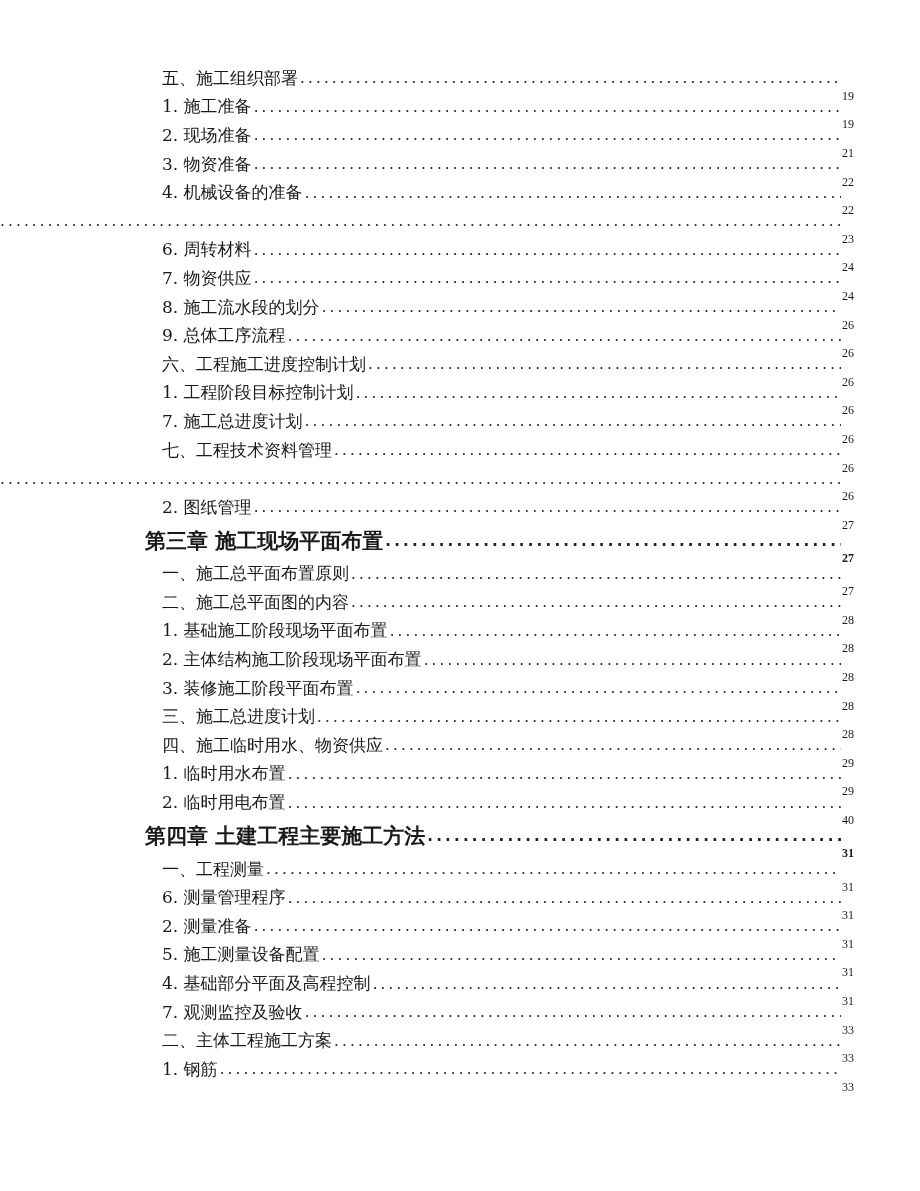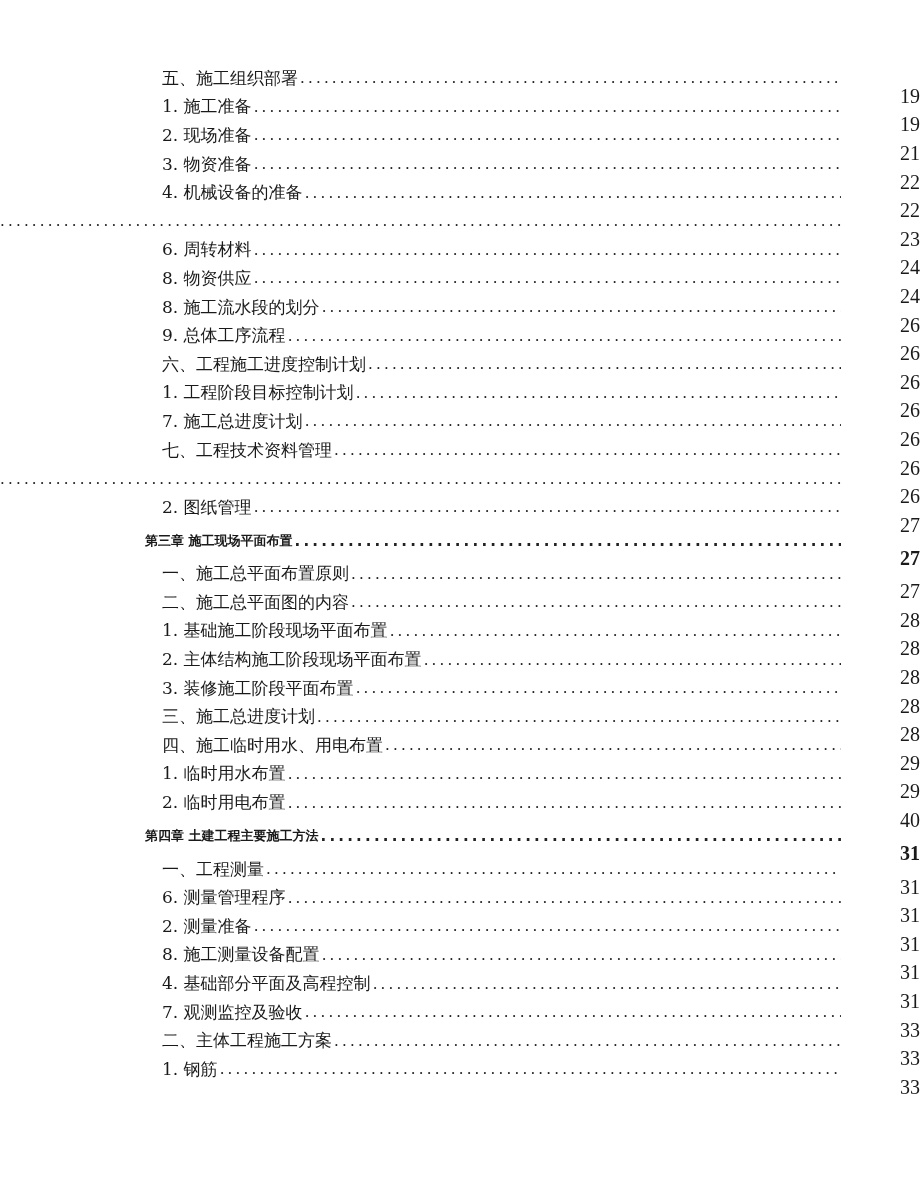--- a/index.html
+++ b/index.html
@@ -3,24 +3,24 @@
   <meta charset="utf-8">
   <style>
     html, body { margin: 0; padding: 0; background: #ffffff; }
     body { width: 920px; height: 1191px; position: relative; overflow: hidden;
       font-family: "DejaVu Serif", "Liberation Serif", serif; color: #1a1a1a; }
     .toc { position: absolute; left: 0; top: 64px; width: 920px; }
     .row { position: relative; height: 28.6px; display: flex; align-items: center;
       font-size: 17px; white-space: nowrap; }
     .row .label { padding-left: 134px; background: #fff; position: relative; z-index: 1; padding-right: 2px; margin-left: 28px; }
     .row .leader { flex: 1; overflow: hidden; letter-spacing: 3.2px; color: #222; font-size: 15px; }
-    .row .page { width: 78px; text-align: right; padding-left: 1px; font-size: 20px;
+    .row .page { width: 78px; text-align: left; padding-left: 1px; font-size: 12px;
       font-family: "Liberation Serif", serif; margin-top: 36px; }
     .row.chapter { height: 38px; font-weight: bold; font-family: "DejaVu Sans", sans-serif; }
-    .row.chapter .label { padding-left: 117px; font-size: 13px; }
+    .row.chapter .label { padding-left: 117px; font-size: 21px; }
     .row.chapter .leader { font-weight: bold; }
     .row.chapter .page { font-weight: bold; font-family: "Liberation Serif", serif; }
   </style>
 </head>
 <body>
 
 <div class="toc">
   <div class="row">
       <span class="label">五、施工组织部署</span>
       <span class="leader">........................................................................................................................................................................................................</span>
@@ -49,21 +49,21 @@
   <div class="row">
       <span class="leader">........................................................................................................................................................................................................</span>
       <span class="page">23</span>
     </div>
   <div class="row">
       <span class="label">6. 周转材料</span>
       <span class="leader">........................................................................................................................................................................................................</span>
       <span class="page">24</span>
     </div>
   <div class="row">
-      <span class="label">8. 物资供应</span>
+      <span class="label">7. 物资供应</span>
       <span class="leader">........................................................................................................................................................................................................</span>
       <span class="page">24</span>
     </div>
   <div class="row">
       <span class="label">8. 施工流水段的划分</span>
       <span class="leader">........................................................................................................................................................................................................</span>
       <span class="page">26</span>
     </div>
   <div class="row">
       <span class="label">9. 总体工序流程</span>
@@ -130,21 +130,21 @@
       <span class="label">3. 装修施工阶段平面布置</span>
       <span class="leader">........................................................................................................................................................................................................</span>
       <span class="page">28</span>
     </div>
   <div class="row">
       <span class="label">三、施工总进度计划</span>
       <span class="leader">........................................................................................................................................................................................................</span>
       <span class="page">28</span>
     </div>
   <div class="row">
-      <span class="label">四、施工临时用水、用电布置</span>
+      <span class="label">四、施工临时用水、物资供应</span>
       <span class="leader">........................................................................................................................................................................................................</span>
       <span class="page">29</span>
     </div>
   <div class="row">
       <span class="label">1. 临时用水布置</span>
       <span class="leader">........................................................................................................................................................................................................</span>
       <span class="page">29</span>
     </div>
   <div class="row">
       <span class="label">2. 临时用电布置</span>
@@ -167,21 +167,21 @@
       <span class="label">6. 测量管理程序</span>
       <span class="leader">........................................................................................................................................................................................................</span>
       <span class="page">31</span>
     </div>
   <div class="row">
       <span class="label">2. 测量准备</span>
       <span class="leader">........................................................................................................................................................................................................</span>
       <span class="page">31</span>
     </div>
   <div class="row">
-      <span class="label">8. 施工测量设备配置</span>
+      <span class="label">5. 施工测量设备配置</span>
       <span class="leader">........................................................................................................................................................................................................</span>
       <span class="page">31</span>
     </div>
   <div class="row">
       <span class="label">4. 基础部分平面及高程控制</span>
       <span class="leader">........................................................................................................................................................................................................</span>
       <span class="page">31</span>
     </div>
   <div class="row">
       <span class="label">7. 观测监控及验收</span>

